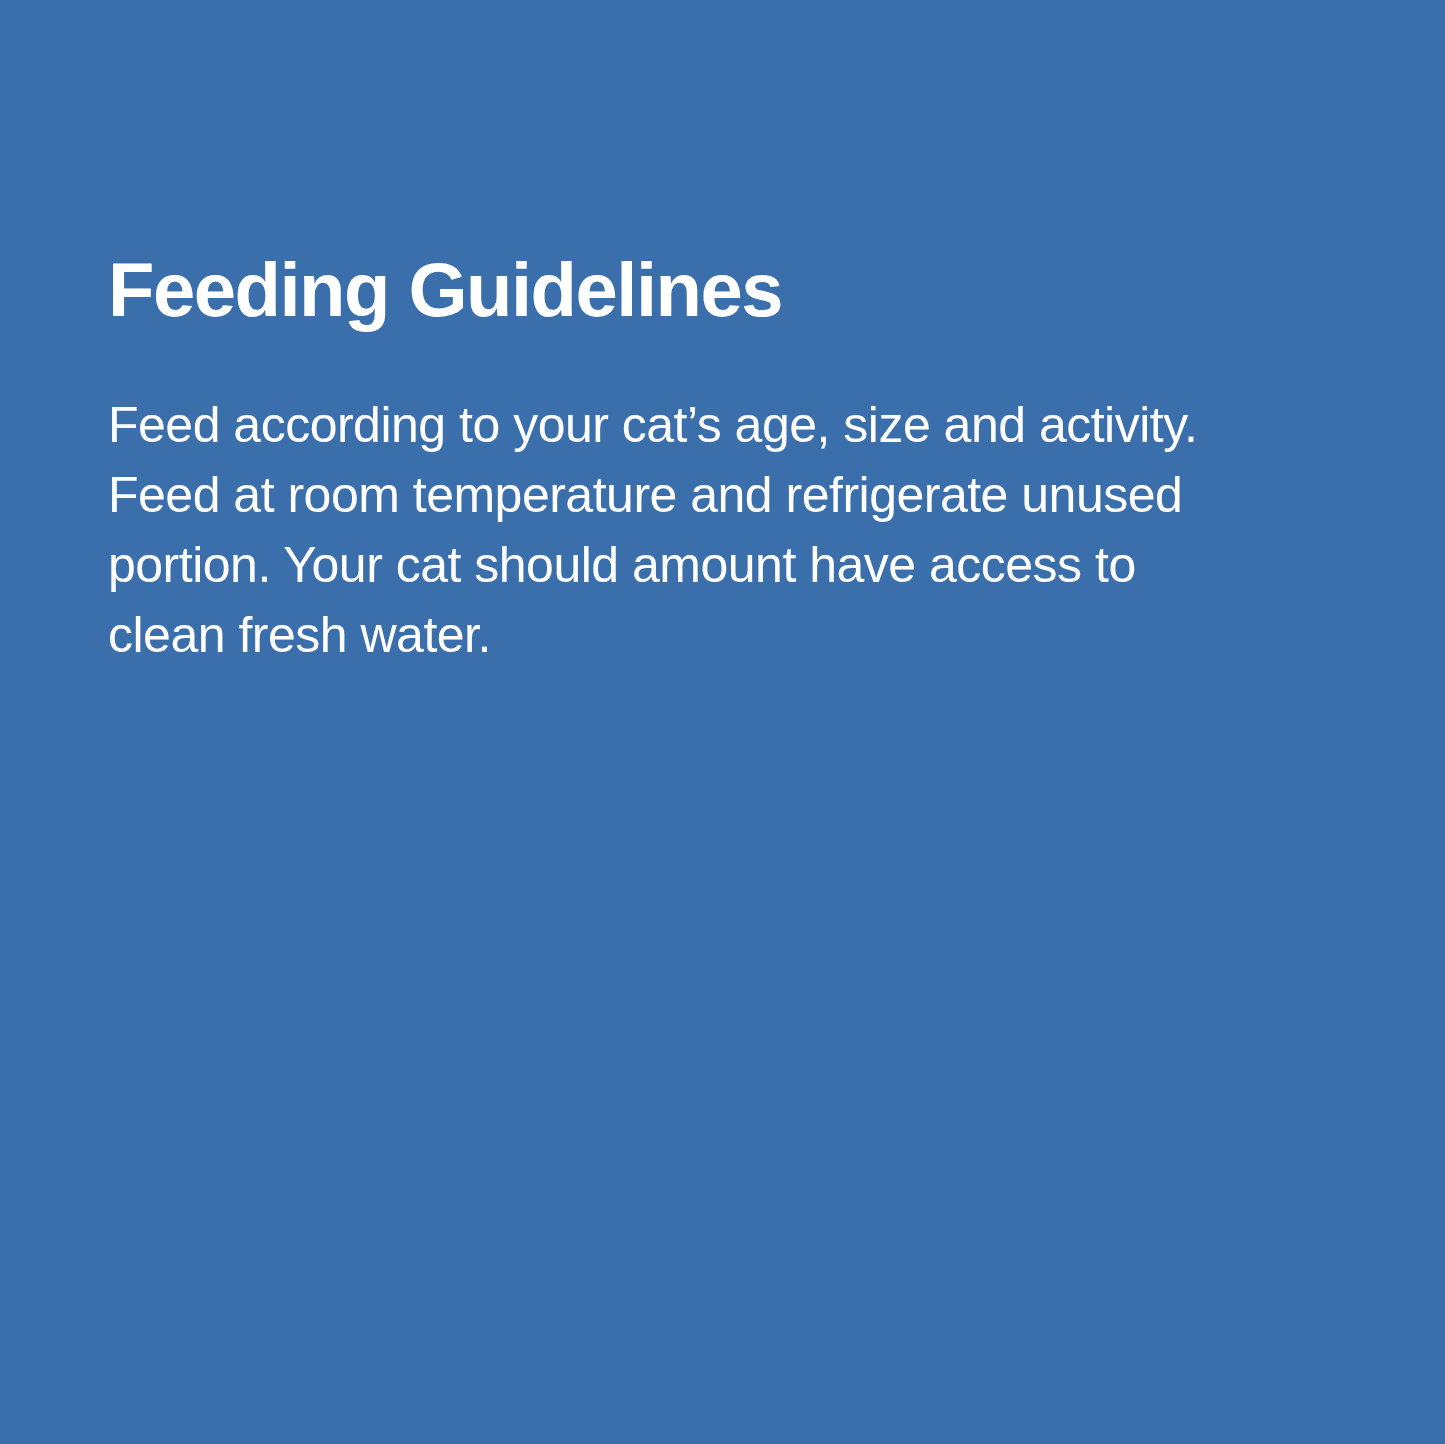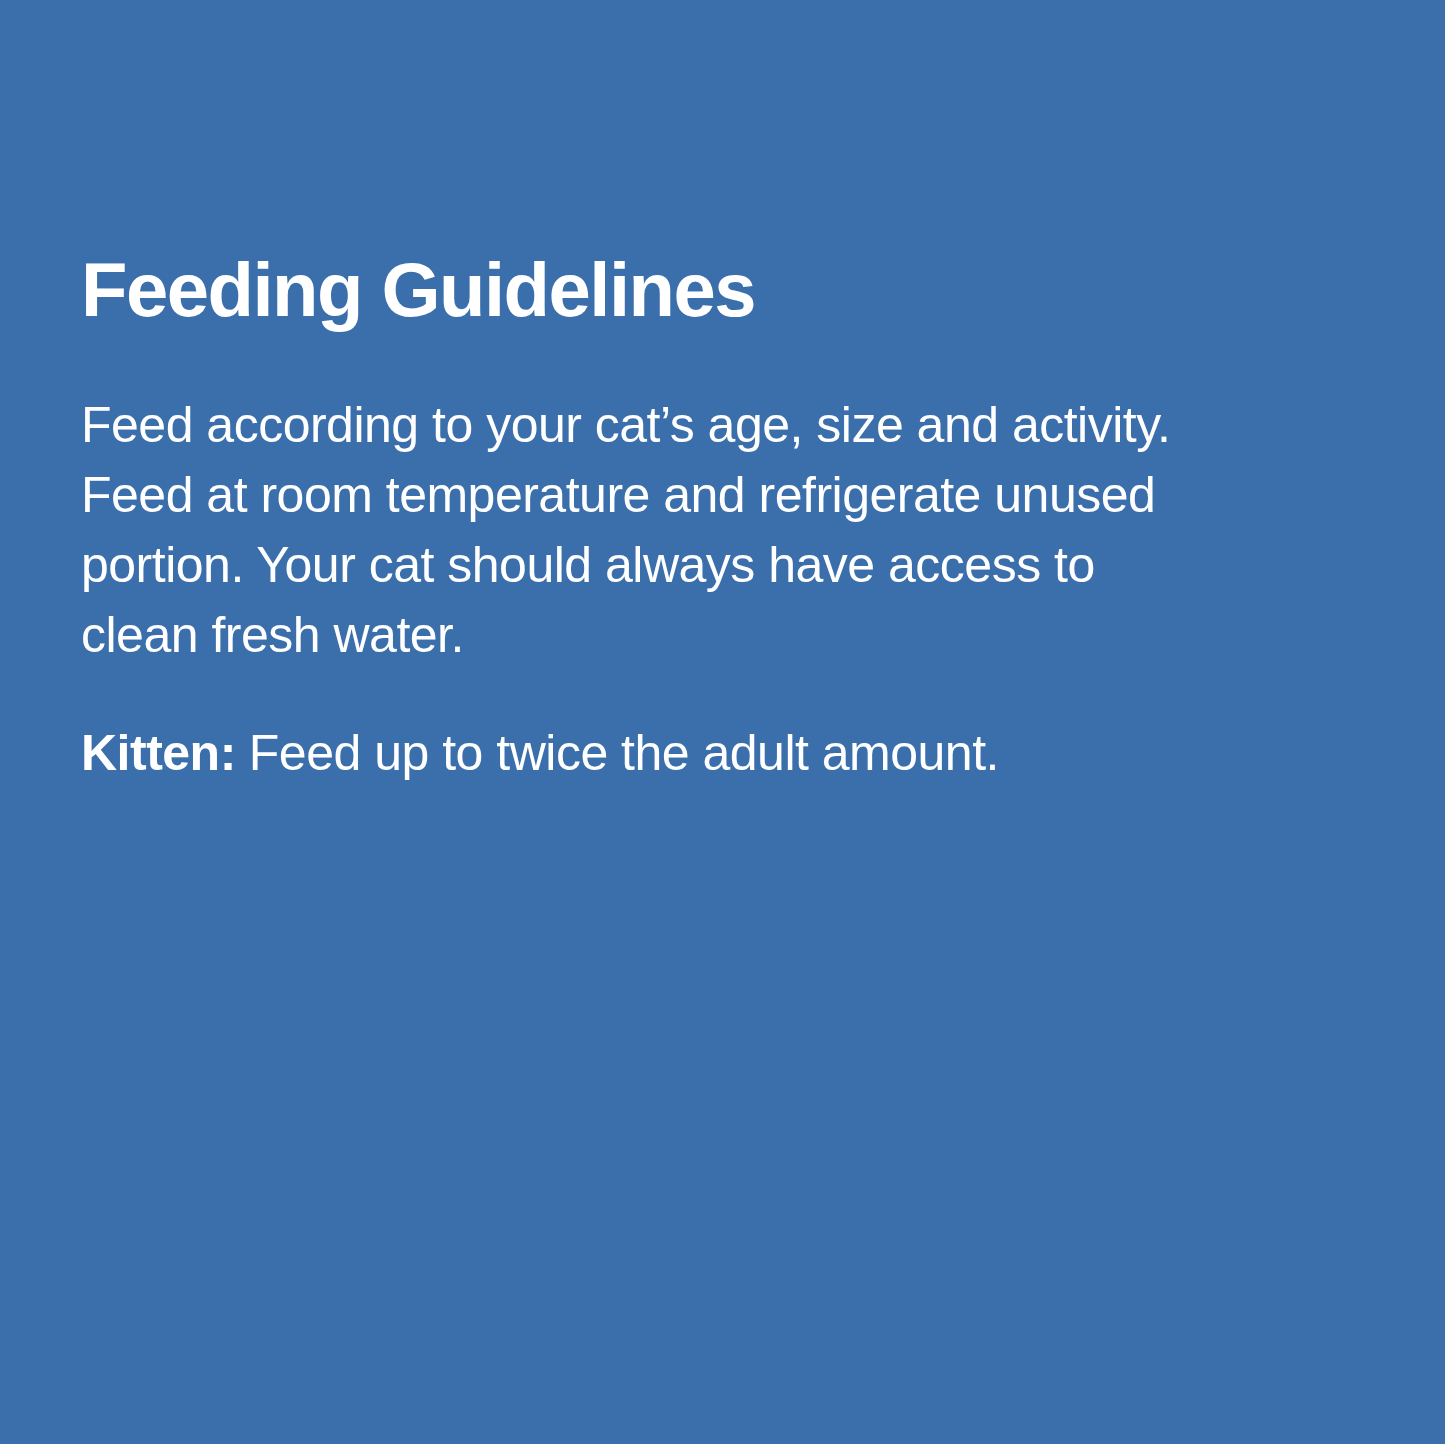--- a/index.html
+++ b/index.html
@@ -11,21 +11,21 @@
     height: 1444px;
     background: #3a6fac;
     font-family: "Liberation Sans", sans-serif;
     color: #ffffff;
     overflow: hidden;
   }
   .panel {
     box-sizing: border-box;
     width: 1445px;
     height: 1444px;
-    padding: 248px 150px 0 81px;
+    padding: 248px 150px 0 108px;
   }
   .title {
     margin: 0 0 58px 0;
     font-size: 76px;
     font-weight: bold;
     letter-spacing: -1.5px;
     line-height: 1.1;
   }
   .body-text {
     max-width: 1105px;
@@ -43,20 +43,17 @@
     font-weight: bold;
     margin-right: 0.26em;
   }
 </style>
 </head>
 <body>
 
 <div class="panel">
   <h1 class="title">Feeding Guidelines</h1>
 
-  <p class="body-text intro">Feed according to your cat’s age, size and activity. Feed at room temperature and refrigerate unused portion. Your cat should always have access to clean fresh water.</p>
+  <p class="body-text intro">Feed according to your cat’s age, size and activity. Feed at room temperature and refrigerate unused portion. Your cat should amount have access to clean fresh water.</p>
 
 
-  <p class="body-text section">
-    <strong class="section-label">Kitten:</strong><span>Feed up to twice the adult amount.</span>
-  </p>
 
 </div>
 
 </body></html>

